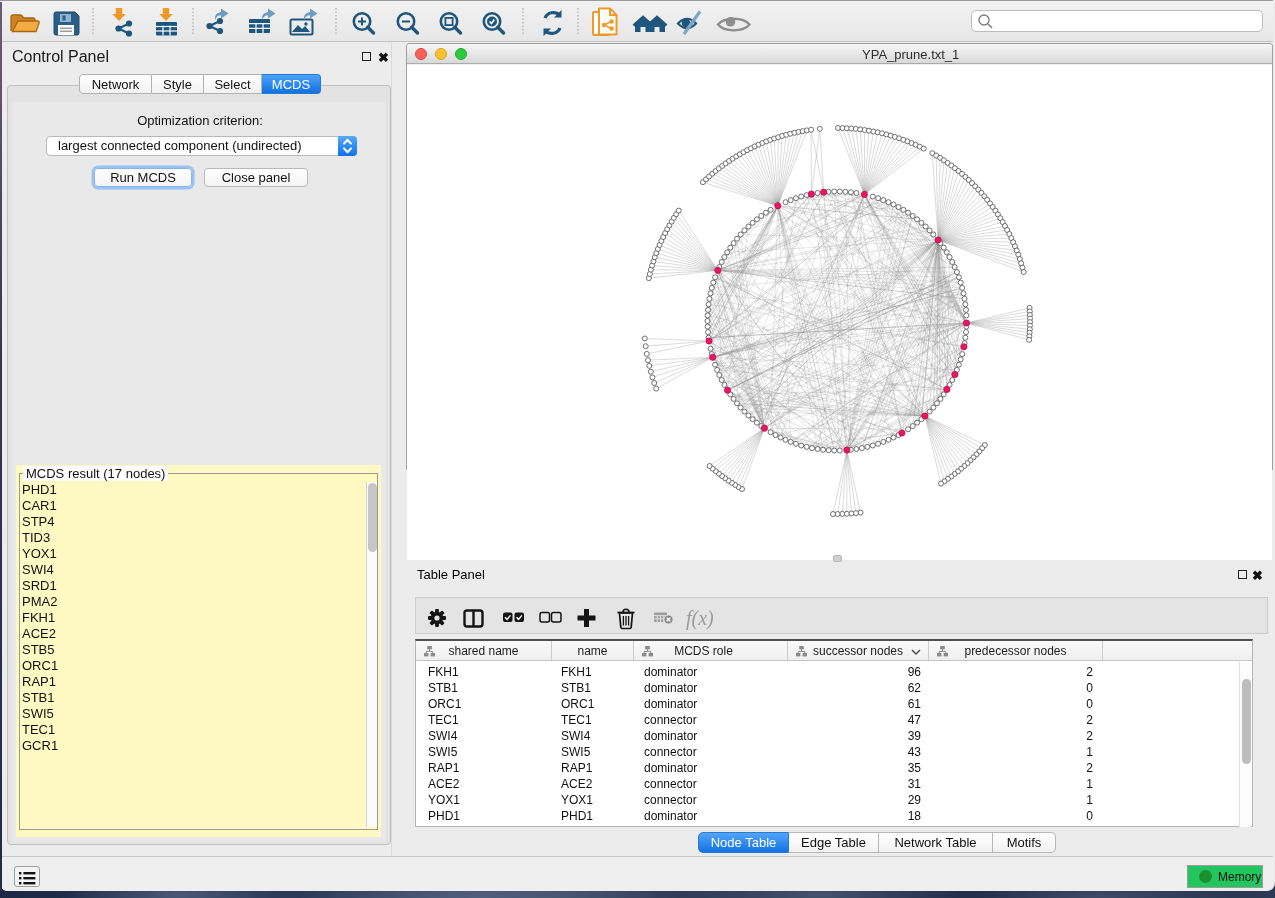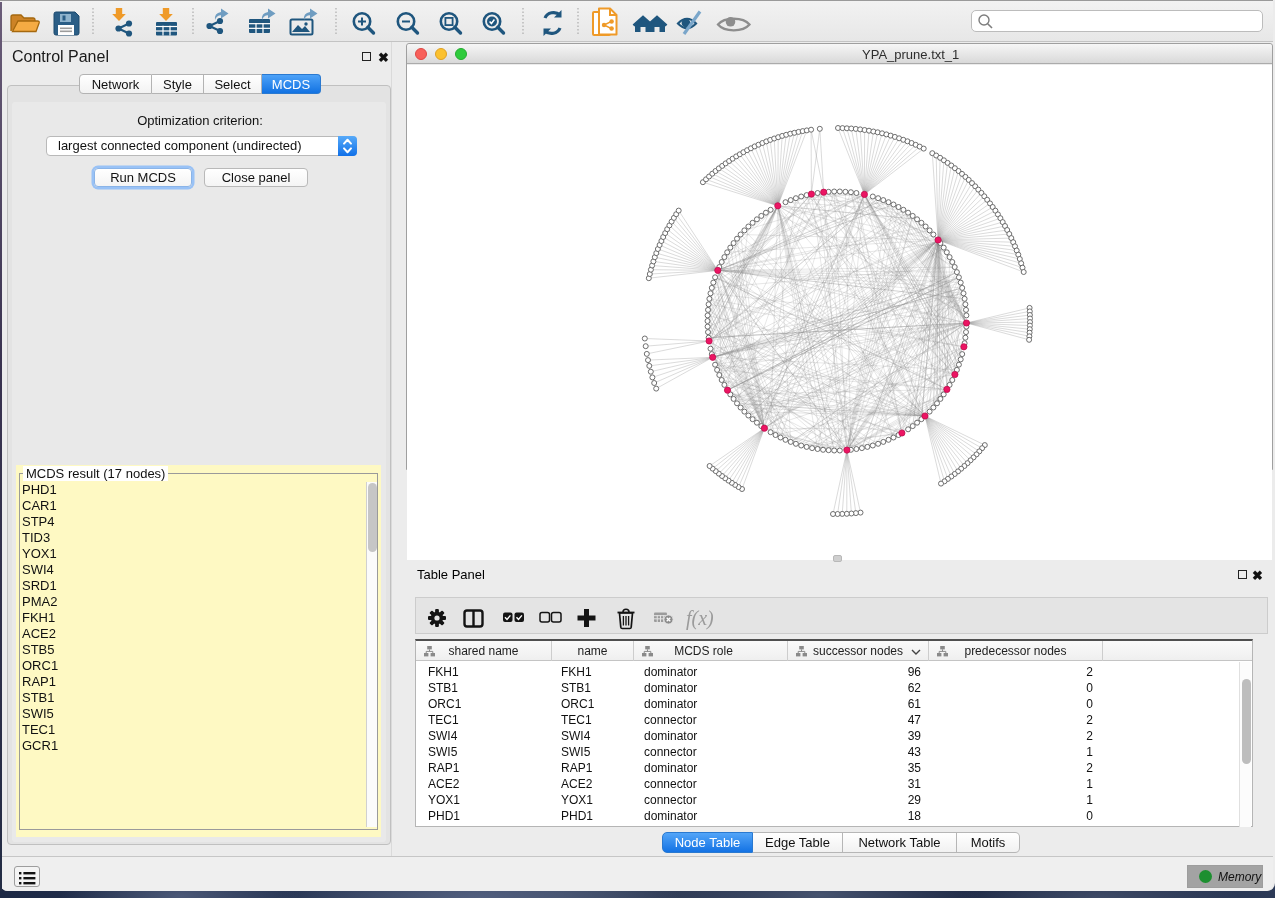--- a/index.html
+++ b/index.html
@@ -50,25 +50,25 @@
 .trow { position:absolute; left:0; width:836px; height:16px; font-size:12px; color:#111; }
 .tc { position:absolute; top:1px; }
 .tnum { text-align:right; }
 #tsb { position:absolute; right:1px; top:21px; width:12px; height:165px; background:#fcfcfc; border-left:1px solid #e0e0e0; }
 #tsbthumb { position:absolute; left:1.5px; top:17px; width:9px; height:85px; background:#bdbdbd; border-radius:5px; }
 
 #bottabs { position:absolute; left:662px; top:832px; height:21px; display:flex; font-size:13px; }
 .btab { background:linear-gradient(#ffffff,#f1f1f1); border:1px solid #b6b6b6; border-left:none; color:#111; display:flex; align-items:center; justify-content:center; }
 .btab.first { border-left:1px solid #b6b6b6; border-radius:5px 0 0 5px; }
 .btab.last { border-radius:0 5px 5px 0; }
-.btab.sel { background:linear-gradient(#53a5f8,#1372e4); color:#fff; border-color:#2a79d0; }
+.btab.sel { background:linear-gradient(#53a5f8,#1372e4); color:#fff; border-color:#2a79d0;margin-left:36px; }
 
 #statusbar { position:absolute; left:0; top:856px; width:1273px; height:35px; background:#efefef; border-top:1px solid #c6c6c6; border-radius:0 0 8px 8px; }
 #listbtn { position:absolute; left:14px; top:9px; width:26px; height:21px; background:#f4f4f4; border:1px solid #9d9d9d; border-radius:3px; }
-#membtn { position:absolute; right:10px; top:8px; width:76px; height:23px; background:#a3a3a3; border:1.5px solid #9d9d9d; display:flex; align-items:center; font-size:12px; color:#111;font-style:italic; }
+#membtn { position:absolute; right:10px; top:8px; width:76px; height:23px; background:#22c55e; border:1.5px solid #9d9d9d; display:flex; align-items:center; font-size:12px; color:#111; }
 #memdot { width:13px; height:13px; border-radius:50%; background:#1d8f30; margin:0 6px 0 11px; }
 </style>
 </head>
 <body>
 <div id="wall"></div>
 <div id="win">
 <div id="sliver" style="position:absolute;left:0;top:2px;width:2px;height:889px;background:linear-gradient(#6b5d79,#3a3350 40%,#232c44);z-index:50;"></div>
   <div id="toolbar">
       <svg width="1273" height="42" viewBox="0 0 1273 42" style="position:absolute;left:0;top:0" xmlns="http://www.w3.org/2000/svg">
         <path d="M11 30 V16 q0-2 2-2 h8 l3 3 h9 q2 0 2 2 v3" fill="#cd8326" stroke="#a5680e" stroke-width="1.3"></path>

